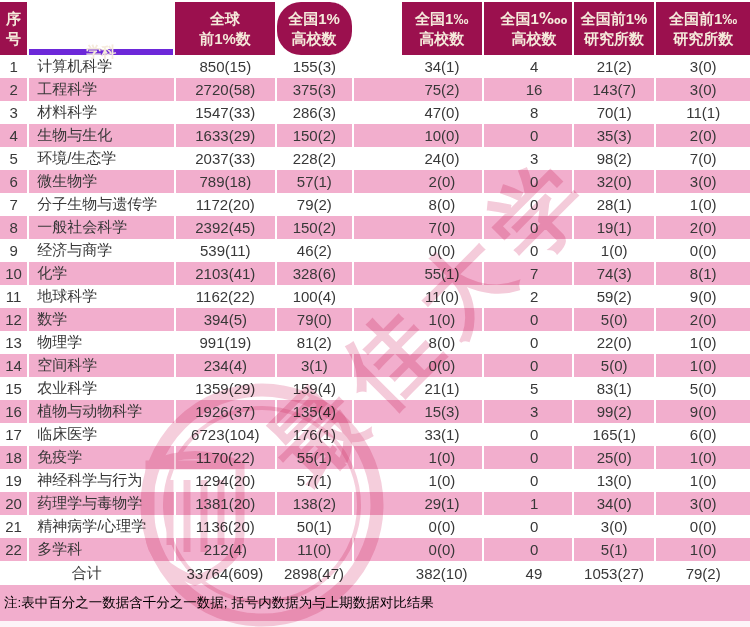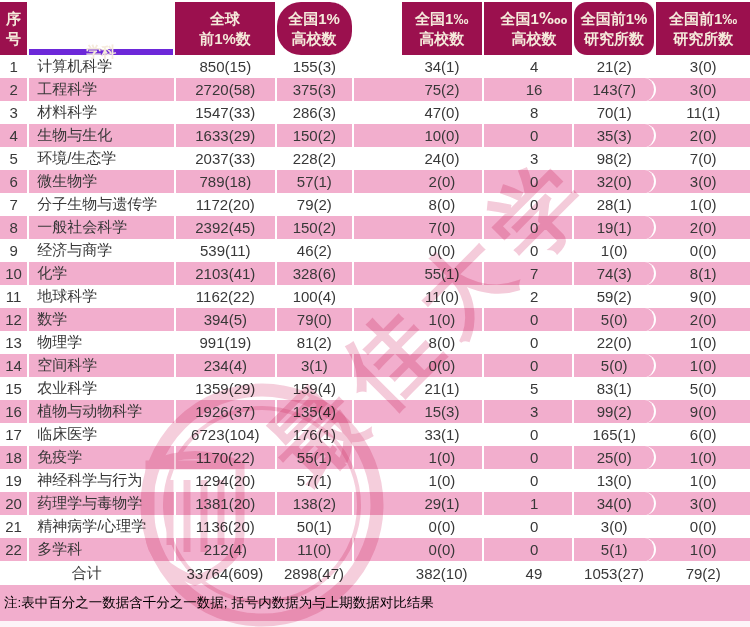--- a/index.html
+++ b/index.html
@@ -25,21 +25,21 @@
     display:flex; align-items:center; justify-content:center;
     font-size:15px; color:#383838; height:100%;
     border-right:2px solid #fff; white-space:nowrap; overflow:hidden;
   }
   .cell:last-child { border-right:none; }
   .cell.subject { justify-content:flex-start; padding-left:8px; }
 
   
   .c0 { width:31px; }  .c1 { width:156px; } .c2 { width:108px; }
   .c3 { width:82px; }  .c4 { width:88px;margin-left:48px; }  .c5 { width:95px;padding-left:12px; }
-  .c6 { width:88px;border-radius:13px; }  .c7 { width:100px; } .cm { width:187px; }
+  .c6 { width:88px; }  .c7 { width:100px; } .cm { width:187px; }
 
   .total-row { height:24px; background:#fff; }
 
   .note {
     height:36px; background:#F2AECD; display:flex; align-items:center;
     font-size:13.5px; color:#000000; padding-left:4px;
   }
   .bottom-strip { height:7px; background:#fdf4f8; }
 
   

